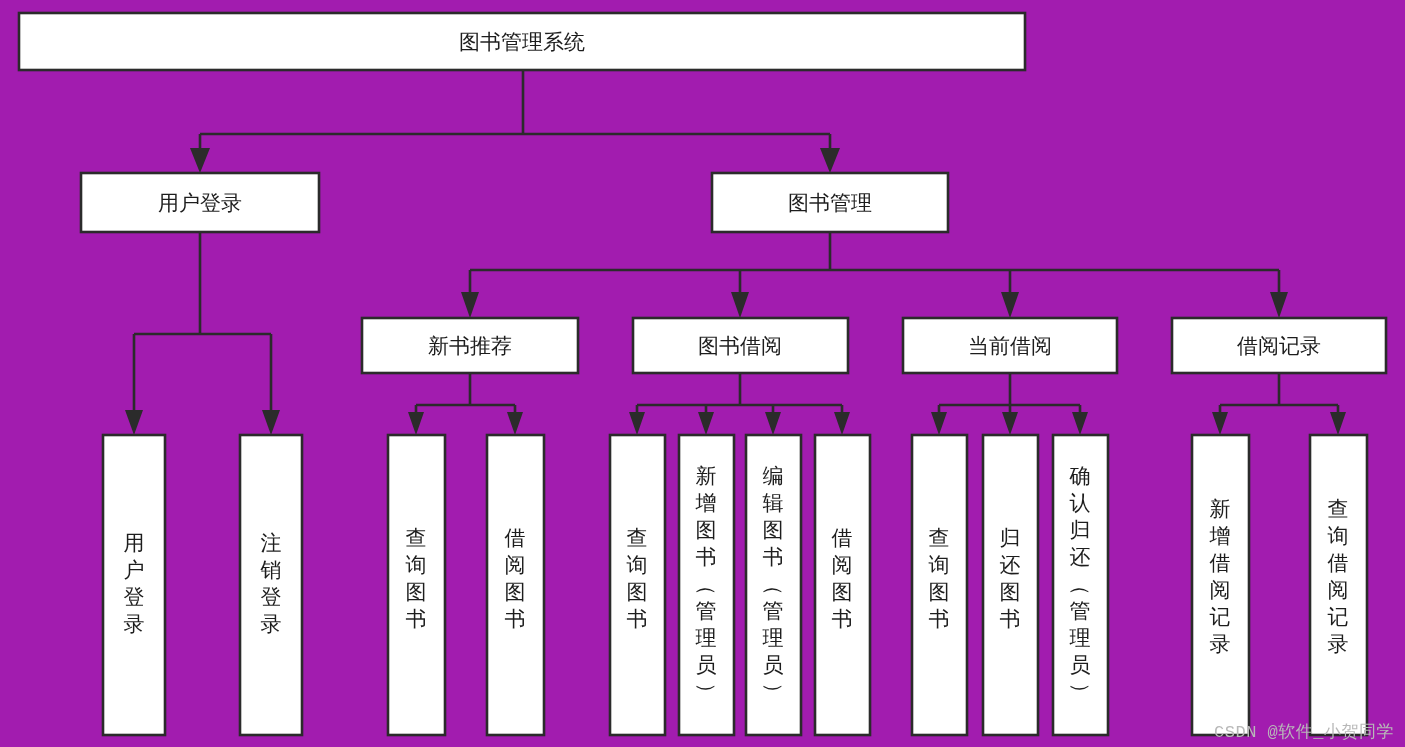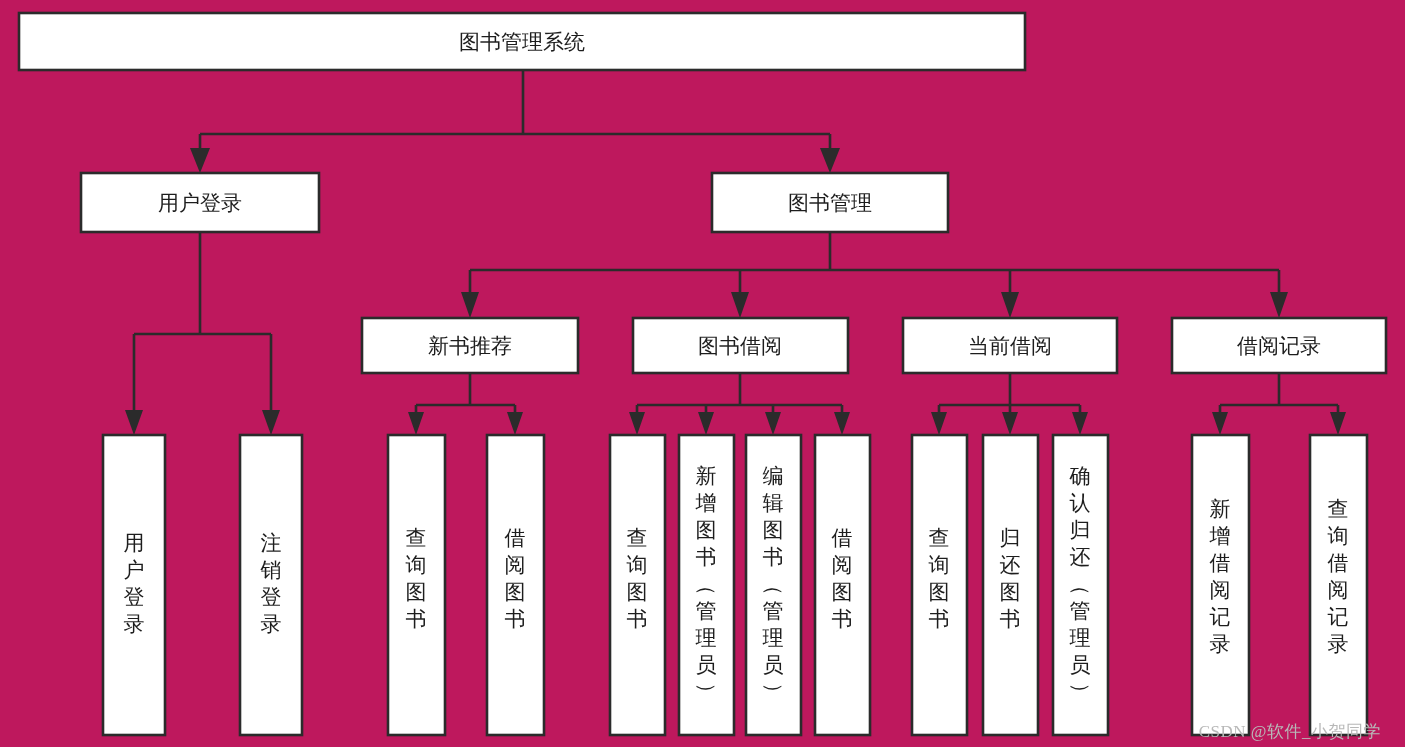--- a/index.html
+++ b/index.html
@@ -10,21 +10,21 @@
   body {
     width: 1405px;
     height: 747px;
     font-family: "Liberation Sans", "DejaVu Sans", sans-serif;
     overflow: hidden;
   }
   #diagram-root {
     position: relative;
     width: 1405px;
     height: 747px;
-    background: #be185d;
+    background: #a21caf;
     text-align: right;
   }
   svg#flow-svg {
     position: absolute;
     left: 0;
     top: 0;
     width: 1405px;
     height: 747px;
     display: block;
   }
@@ -51,23 +51,23 @@
     dominant-baseline: middle;
   }
   .node-label-v {
     font-family: "Liberation Sans", "DejaVu Sans", sans-serif;
     font-size: 21px;
     fill: #1d1d1d;
     text-anchor: middle;
   }
   .watermark-text {
     position: absolute;
-    right: 24px;
+    right: 11px;
     bottom: 4px;
-    font-family: Liberation Serif, serif;
+    font-family: Liberation Mono, monospace;
     font-size: 17px;
     color: #b8b8b8;
     white-space: nowrap;
     letter-spacing: 0.5px;
     pointer-events: none;
   }
 </style>
 </head>
 <body>
 

